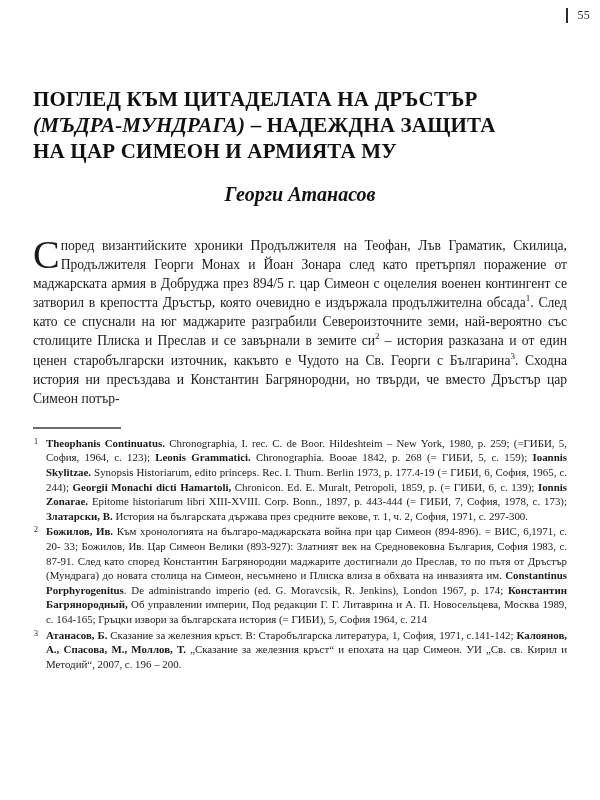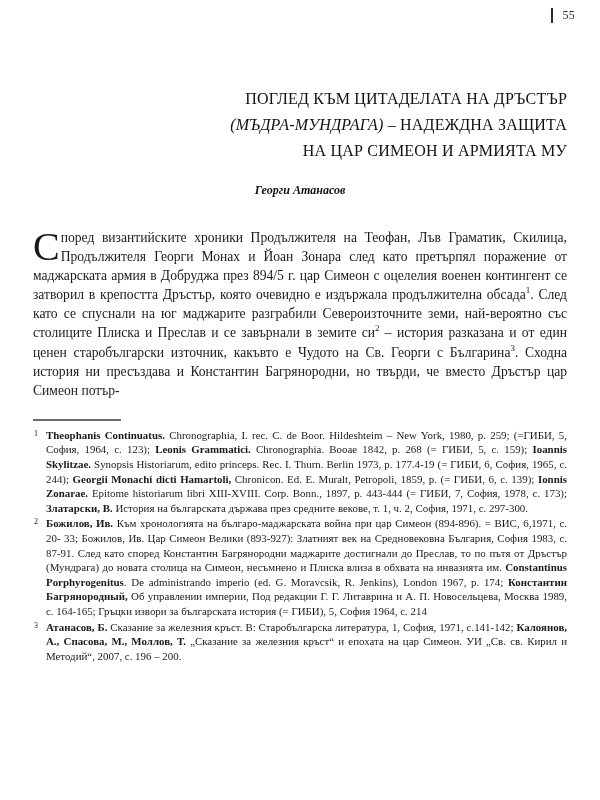--- a/index.html
+++ b/index.html
@@ -19,21 +19,21 @@
   
   .running-head {
     position: absolute;
     top: 0;
     left: 0;
     right: 0;
     height: 30px;
     display: flex;
     align-items: center;
     justify-content: flex-end;
-    padding-right: 25px;
+    padding-right: 10px;
     box-sizing: border-box;
   }
   .folio-rule {
     display: inline-block;
     width: 2px;
     height: 15px;
     background: #2b2b2b;
     margin-right: 9px;
   }
   .folio-num {
@@ -47,38 +47,38 @@
   .page {
     position: absolute;
     left: 33px;
     right: 33px;
     top: 30px;
     bottom: 0;
   }
 
   
   .article-title {
-    text-align: right;
+    text-align: left;
     margin-top: 56px;
-    font-weight: normal;
-    font-size: 16px;
+    font-weight: bold;
+    font-size: 21px;
     line-height: 26px;
     letter-spacing: 0.2px;
     color: #111111;
   }
   .article-title .tline { display: block; white-space: nowrap; }
   .article-title .ital { font-style: italic; margin-top: 10px; }
 
   
   .byline {
     text-align: center;
     margin-top: 19px;
     font-weight: bold;
     font-style: italic;
-    font-size: 12px;
+    font-size: 20px;
     color: #111111;
   }
 
   
   .body-text {
     margin-top: 30px;
     font-size: 13.6px;
     line-height: 19.1px;
     text-align: justify;
     text-justify: inter-word;

